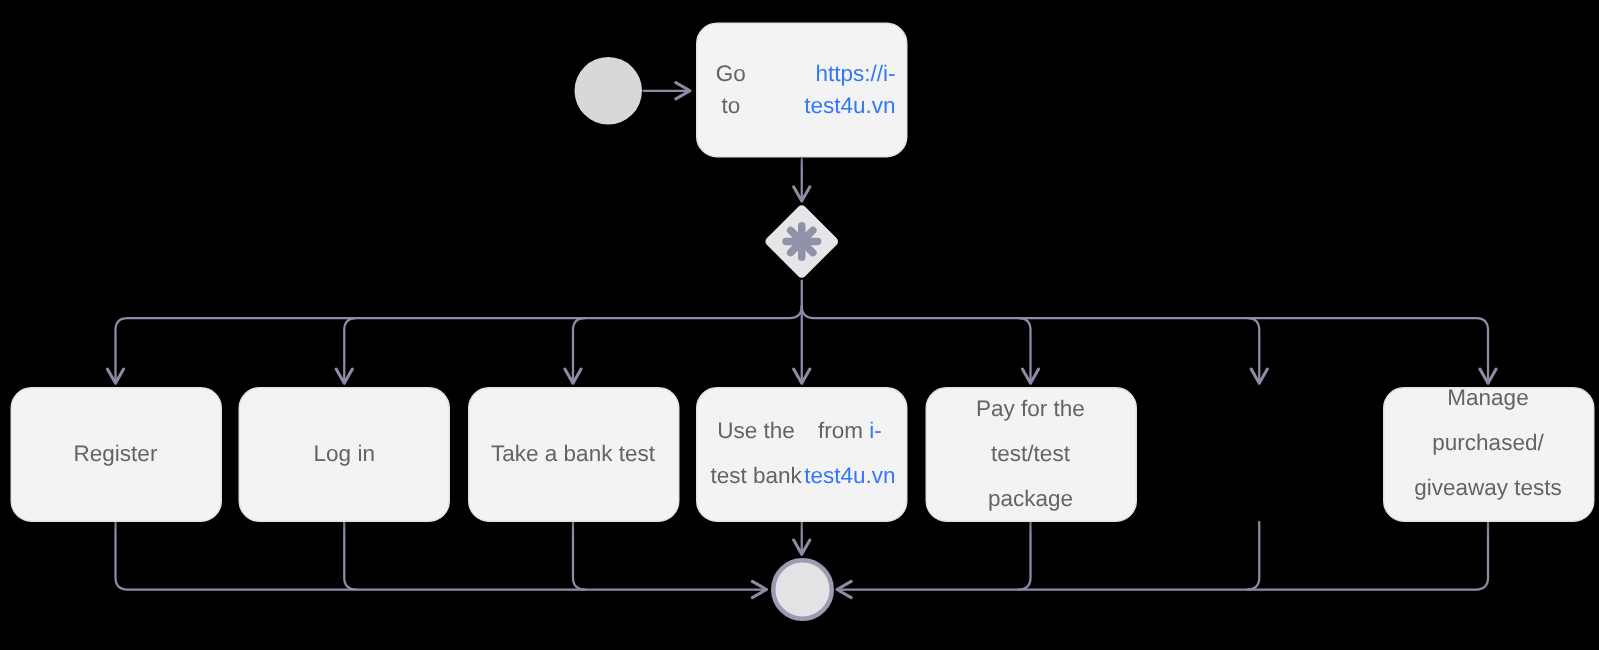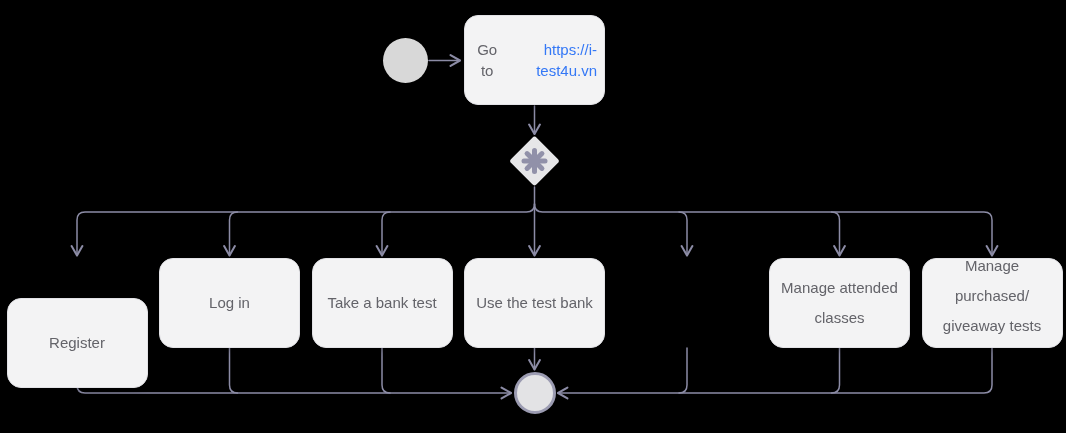--- a/index.html
+++ b/index.html
@@ -74,21 +74,21 @@
     line-height:30px;
   }
   .node-goto{ left:464px; top:15px; line-height:21px; }
   .node-goto .goto-line{ line-height:21px; }
   .link{
     color:var(--link);
     text-decoration:none;
     cursor:pointer;
     text-align:right;
   }
-  .task-0{ left:6.5px;  top:258px;margin-top:40px; }
+  .task-0{ left:6.5px;  top:258px; }
   .task-1{ left:159px;  top:258px; }
   .task-2{ left:311.5px;top:258px; }
   .task-3{ left:464px;  top:258px; }
   .task-4{ left:616.5px;top:258px; }
   .task-5{ left:769px;  top:258px; }
   .task-6{ left:921.5px;top:258px;align-items:flex-end; }
   .task-3 .line{ line-height:30px; }
   .start-circle{
     position:absolute;
     left:383px; top:38px;
@@ -166,24 +166,25 @@
     <span class="label">Register</span>
   </div>
   <div class="node task-1">
     <span class="label">Log in</span>
   </div>
   <div class="node task-2">
     <span class="label">Take a bank test</span>
   </div>
   <div class="node task-3">
     <span class="line">Use the test bank</span>
+    <span class="line"><span>from</span> <a class="link">i-test4u.vn</a></span>
   </div>
-  <div class="node task-5">
-    <span class="label">Manage attended
-classes</span>
+  <div class="node task-4">
+    <span class="label">Pay for the test/test
+package</span>
   </div>
   <div class="node task-6">
     <span class="label">Manage purchased/
 giveaway tests</span>
   </div>
 
   <div class="end-circle"></div>
 
 </div>
 

